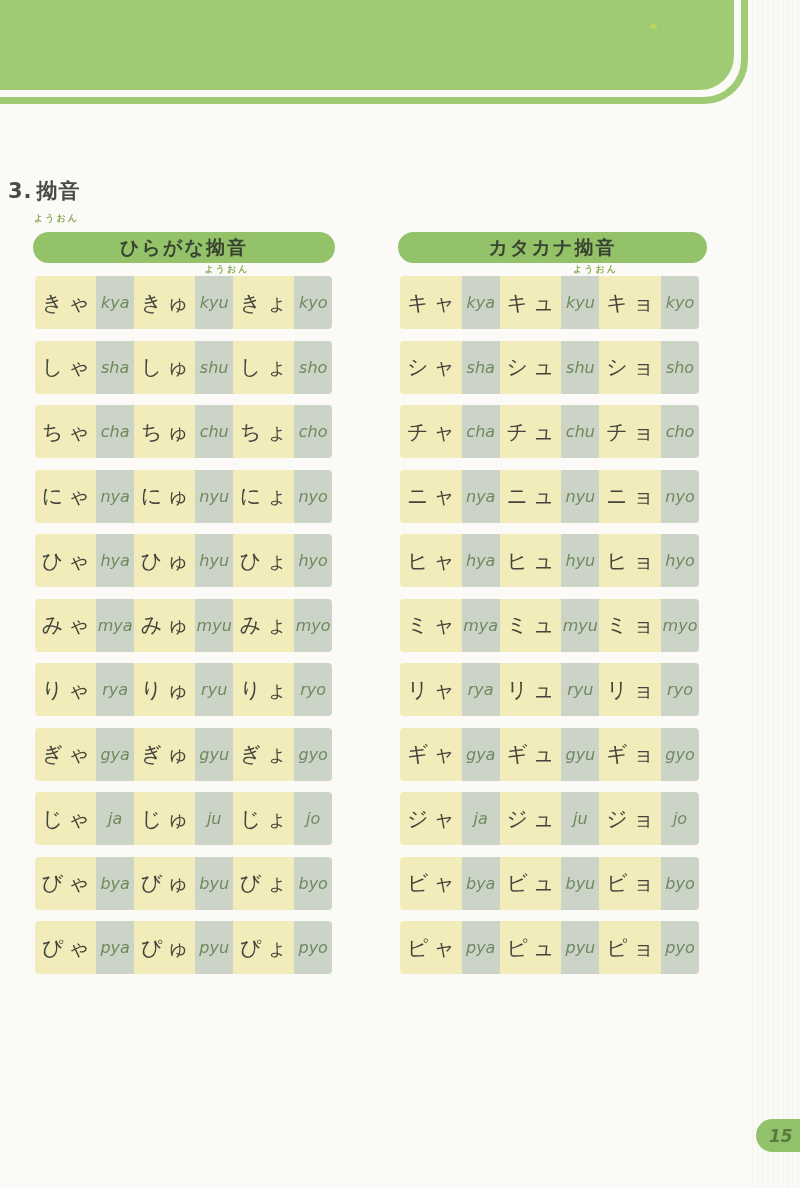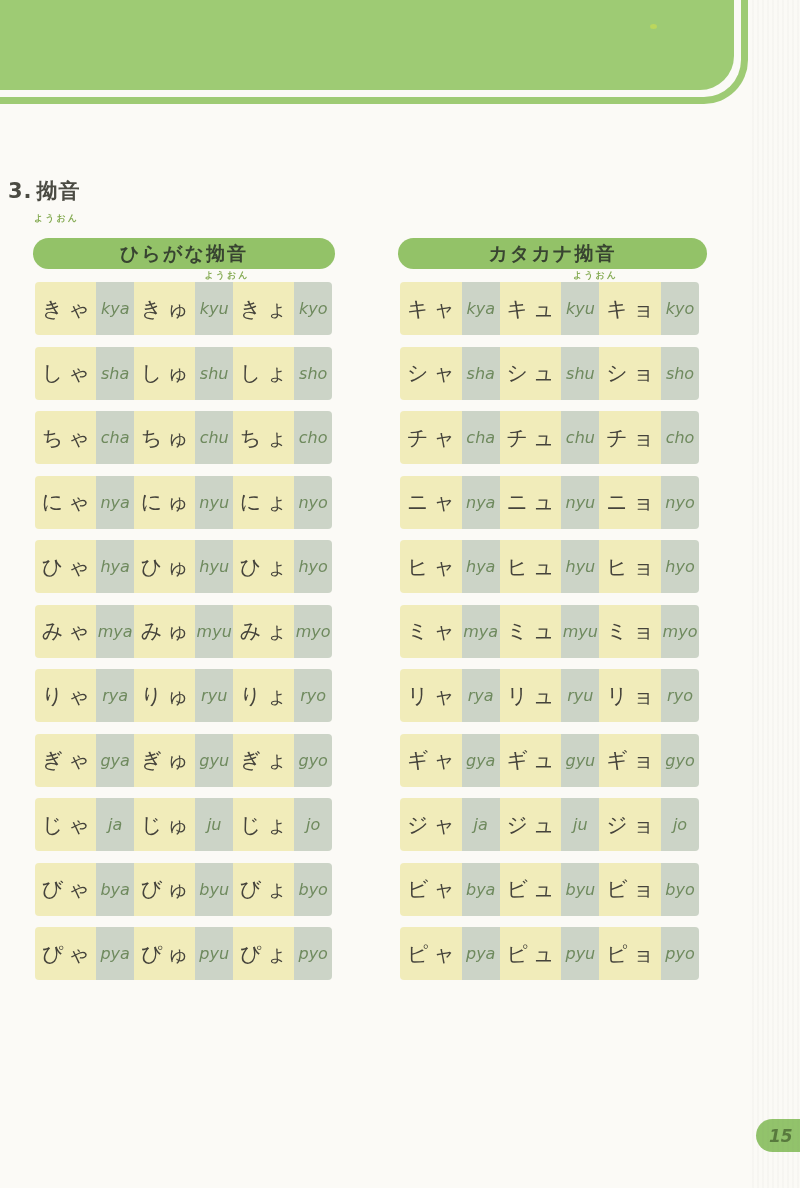--- a/index.html
+++ b/index.html
@@ -48,21 +48,21 @@
     font-size: 21px; font-weight: bold; color: #4b4b43;
     letter-spacing: 1px; line-height: 26px;
   }
   .section-title .num { margin-right: 4px; }
   .section-furigana {
     font-size: 9px; font-weight: bold; color: #85ab53;
     letter-spacing: 2px; margin-left: 26px; margin-top: 1px;
   }
 
   
-  .kana-table { position: absolute; top: 238px; }
+  .kana-table { position: absolute; top: 232px; }
   .kana-table.hira { left: 33px;  width: 302px; }
   .kana-table.kata { left: 398px; width: 309px; }
 
   .pill {
     position: relative; height: 31px;
     background: #93c268; border-radius: 16px;
     text-align: center; line-height: 31px;
     font-size: 19px; font-weight: bold; color: #384431;
     letter-spacing: 2px;
   }

